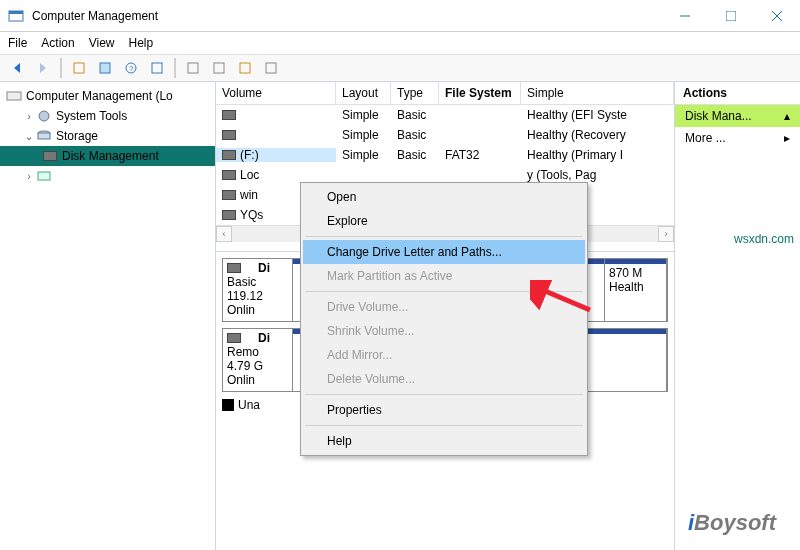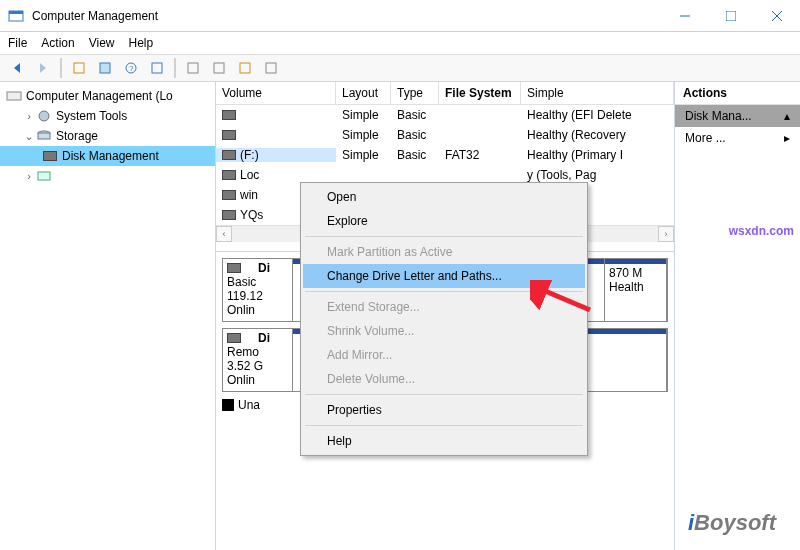--- a/index.html
+++ b/index.html
@@ -14,21 +14,21 @@
 .menubar { height: 22px; background: #fff; display: flex; align-items: center; padding: 0 8px; gap: 14px; font-size: 12px; }
 .menubar span { cursor: default; }
 .toolbar { height: 28px; background: #f8f8f8; border-top: 1px solid #e0e0e0; border-bottom: 1px solid #cfd6e0; display: flex; align-items: center; padding: 0 6px; gap: 4px; }
 .tbtn { width: 22px; height: 22px; display: flex; align-items: center; justify-content: center; border: 1px solid transparent; }
 .tbtn.sep { width: 1px; height: 20px; background: #d0d0d0; margin: 0 2px; }
 .content { display: flex; height: calc(550px - 32px - 22px - 28px); }
 .tree { width: 216px; border-right: 1px solid #cfd6e0; padding: 4px 0; font-size: 12px; overflow: hidden; }
 .tree-row { display: flex; align-items: center; height: 20px; padding-left: 6px; white-space: nowrap; }
 .tree-row .tw { width: 14px; text-align: center; color: #666; font-size: 11px; }
 .tree-row .ico { width: 16px; margin-right: 4px; display: flex; align-items: center; justify-content: center; }
-.tree-row.selected { background: #7dd3fc; }
+.tree-row.selected { background: #0f766e; }
 .tree-row.ind-1 { padding-left: 22px; }
 .tree-row.ind-2 { padding-left: 42px; }
 .mid { flex: 1; display: flex; flex-direction: column; border-right: 1px solid #cfd6e0; }
 .volumes { height: 170px; border-bottom: 1px solid #cfd6e0; display: flex; flex-direction: column; }
 .vhead { display: flex; font-size: 12px; }
 .vhead .col { border: 1px solid #e0e0e0; border-top: none; border-left: none; padding: 4px 6px; background: #fff; }
 .col.volume { width: 120px; }
 .col.layout { width: 55px; }
 .col.type { width: 48px; }
 .col.fs { width: 82px; font-weight: bold; }
@@ -48,30 +48,30 @@
 .disk { display: flex; border: 1px solid #888; margin-bottom: 6px; height: 64px; }
 .disk-h { width: 70px; border-right: 1px solid #888; padding: 2px 4px; background: #fff; }
 .disk-h .dn { font-weight: bold; display: flex; align-items: center; gap: 17px; }
 .disk-parts { flex: 1; display: flex; }
 .part { border-right: 1px solid #888; padding: 2px 4px; }
 .part .band { height: 5px; background: #2a4b9b; margin-bottom: 2px; margin: -2px -4px 2px -4px; }
 .unalloc { display: flex; align-items: center; gap: 4px; margin-top: 4px; }
 .actions { width: 125px; padding: 0; }
 .actions-h { font-size: 12px; font-weight: bold; padding: 4px 8px; border-bottom: 1px solid #e0e0e0; }
 .action-item { display: flex; align-items: center; justify-content: space-between; font-size: 12px; padding: 4px 10px; }
-.action-item.hl { background: #a3a3a3; }
+.action-item.hl { background: #bef264; }
 .ctxmenu { position: absolute; left: 300px; top: 182px; width: 288px; background: #f0f0f0; border: 1px solid #a0a0a0; box-shadow: 3px 3px 4px rgba(0,0,0,.25); font-size: 12px; padding: 2px; }
 .ctxmenu .mi { padding: 5px 24px; white-space: nowrap; }
 .ctxmenu .mi.disabled { color: #9a9a9a; }
 .ctxmenu .mi.hl { background: #91c9f7; }
 .ctxmenu .msep { height: 1px; background: #d0d0d0; margin: 3px 2px; }
 .arrow { position: absolute; left: 530px; top: 280px; }
 .watermark { position: absolute; right: 24px; bottom: 14px; font-size: 22px; font-weight: bold; font-style: italic; color: #7a7a7a; }
 .watermark .accent { color: #1f65c0; font-style: italic; }
-.wsx { position: absolute; right: 6px; top: 224px; font-size: 12px; color: #8b5cf6; background: #fff; font-weight: bold; }
+.wsx { position: absolute; right: 6px; top: 232px; font-size: 12px; color: #0f766e; background: #fff; }
 .disk-ico { width: 14px; height: 10px; background: #777; border: 1px solid #444; display: inline-block; }
 </style>
 </head>
 <body>
 
 <div class="titlebar">
   <span class="app-icon">
     <svg width="16" height="16">
         <rect x="1" y="3" width="14" height="10" fill="#fff" stroke="#3a7ab8"></rect>
         <rect x="1" y="3" width="14" height="3" fill="#3a7ab8"></rect>
@@ -218,21 +218,21 @@
       </div>
       <div class="vbody" id="vbody">
           <div class="vrow">
             <div class="c volume">
               <span class="disk-ico"></span>
               <span></span>
             </div>
             <div class="c layout">Simple</div>
             <div class="c type">Basic</div>
             <div class="c fs"></div>
-            <div class="c status">Healthy (EFI Delete</div>
+            <div class="c status">Healthy (EFI Syste</div>
           </div>
           <div class="vrow">
             <div class="c volume">
               <span class="disk-ico"></span>
               <span></span>
             </div>
             <div class="c layout">Simple</div>
             <div class="c type">Basic</div>
             <div class="c fs"></div>
             <div class="c status">Healthy (Recovery</div>
@@ -306,21 +306,21 @@
           </div>
         </div>
       </div>
       <div class="disk">
         <div class="disk-h">
           <div class="dn">
               <span class="disk-ico"></span>
               <span>Di</span>
             </div>
           <div>Remo</div>
-          <div>3.52 G</div>
+          <div>4.79 G</div>
           <div>Onlin</div>
         </div>
         <div class="disk-parts">
           <div class="part" style="flex:1">
               <div class="band"></div>
             </div>
         </div>
       </div>
       <div class="unalloc">
         <span style="width:12px;height:12px;background:#000;display:inline-block"></span>
@@ -340,24 +340,24 @@
       <span>▸</span>
     </div>
   </div>
 
 </div>
 
 <div class="ctxmenu">
   <div class="mi">Open</div>
   <div class="mi">Explore</div>
   <div class="msep"></div>
+  <div class="mi hl">Change Drive Letter and Paths...</div>
   <div class="mi disabled">Mark Partition as Active</div>
-  <div class="mi hl">Change Drive Letter and Paths...</div>
   <div class="msep"></div>
-  <div class="mi disabled">Extend Storage...</div>
+  <div class="mi disabled">Drive Volume...</div>
   <div class="mi disabled">Shrink Volume...</div>
   <div class="mi disabled">Add Mirror...</div>
   <div class="mi disabled">Delete Volume...</div>
   <div class="msep"></div>
   <div class="mi">Properties</div>
   <div class="msep"></div>
   <div class="mi">Help</div>
 </div>
 
 <div class="arrow">

